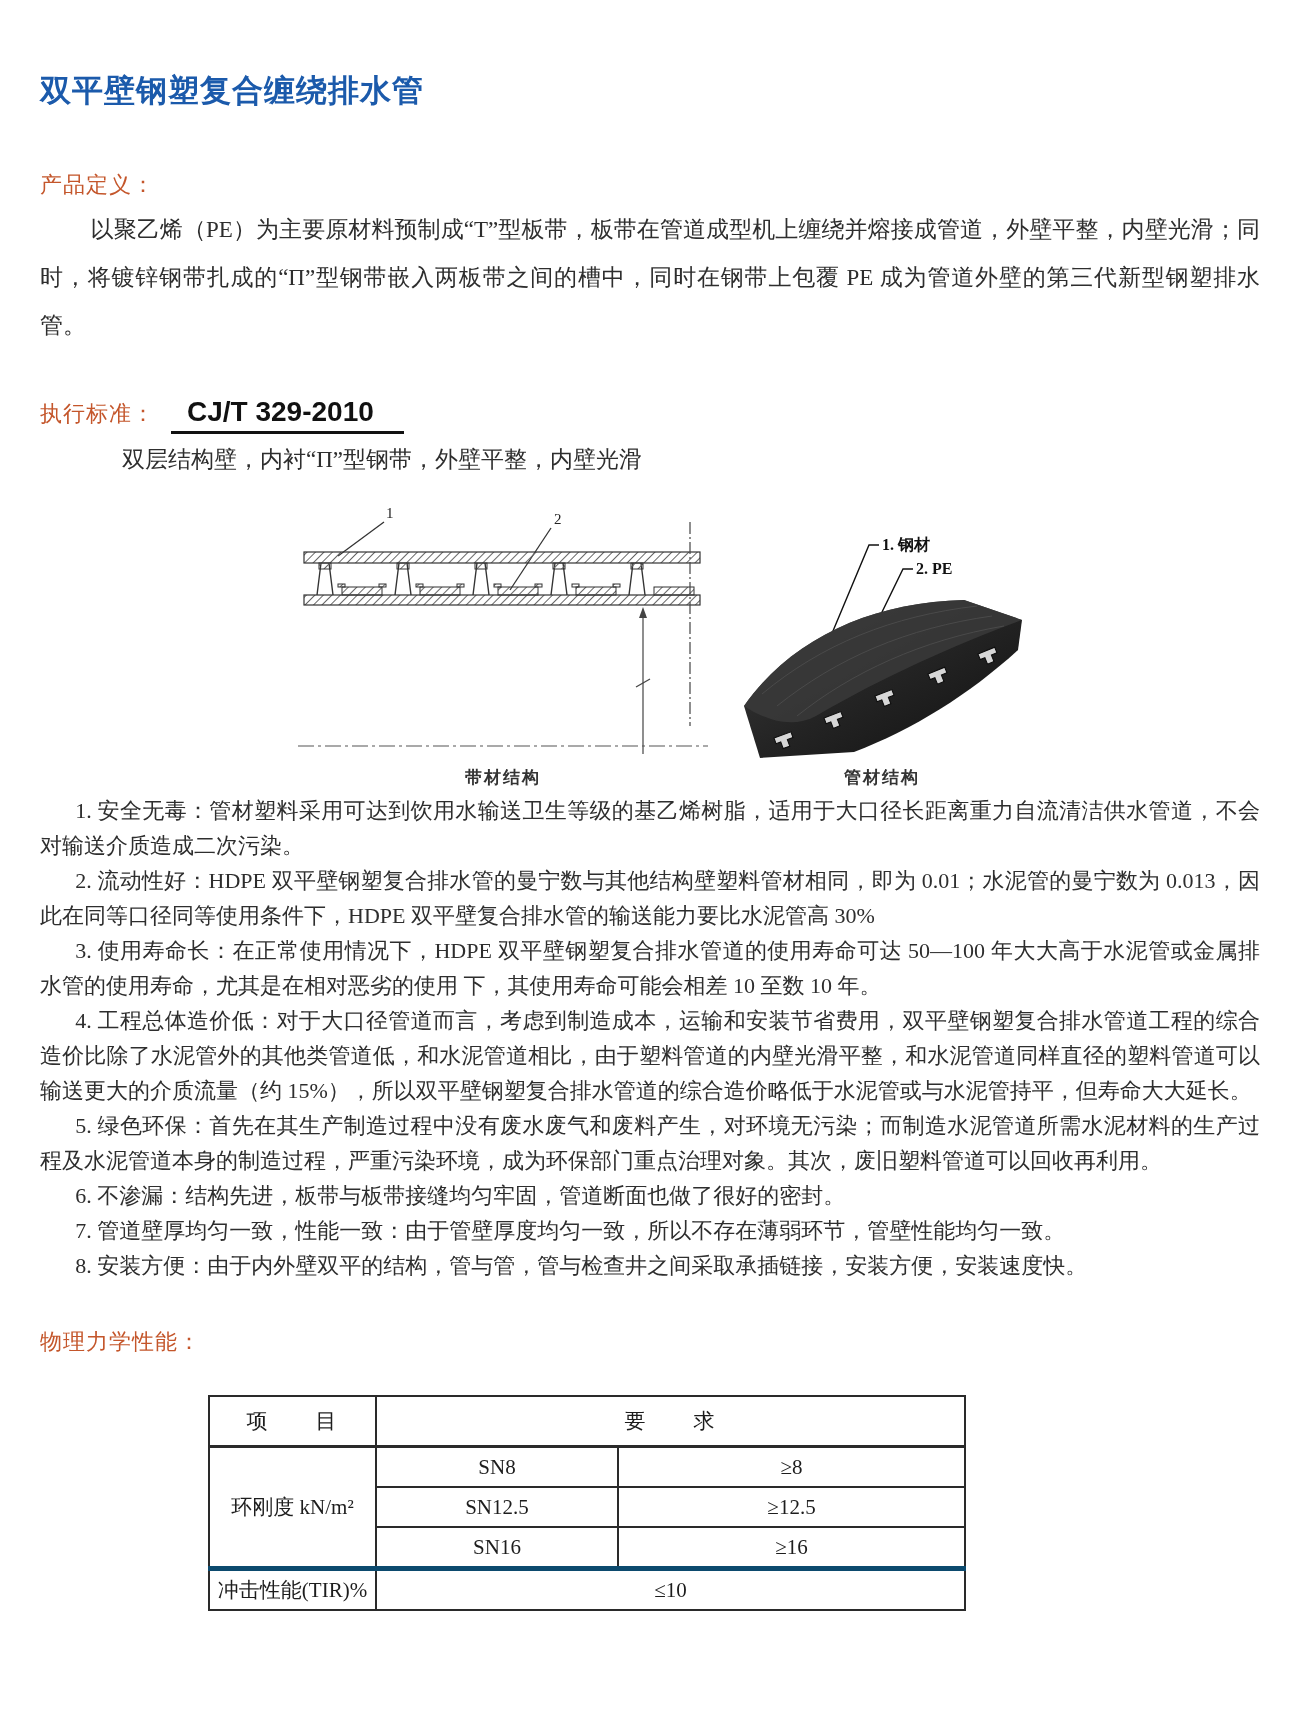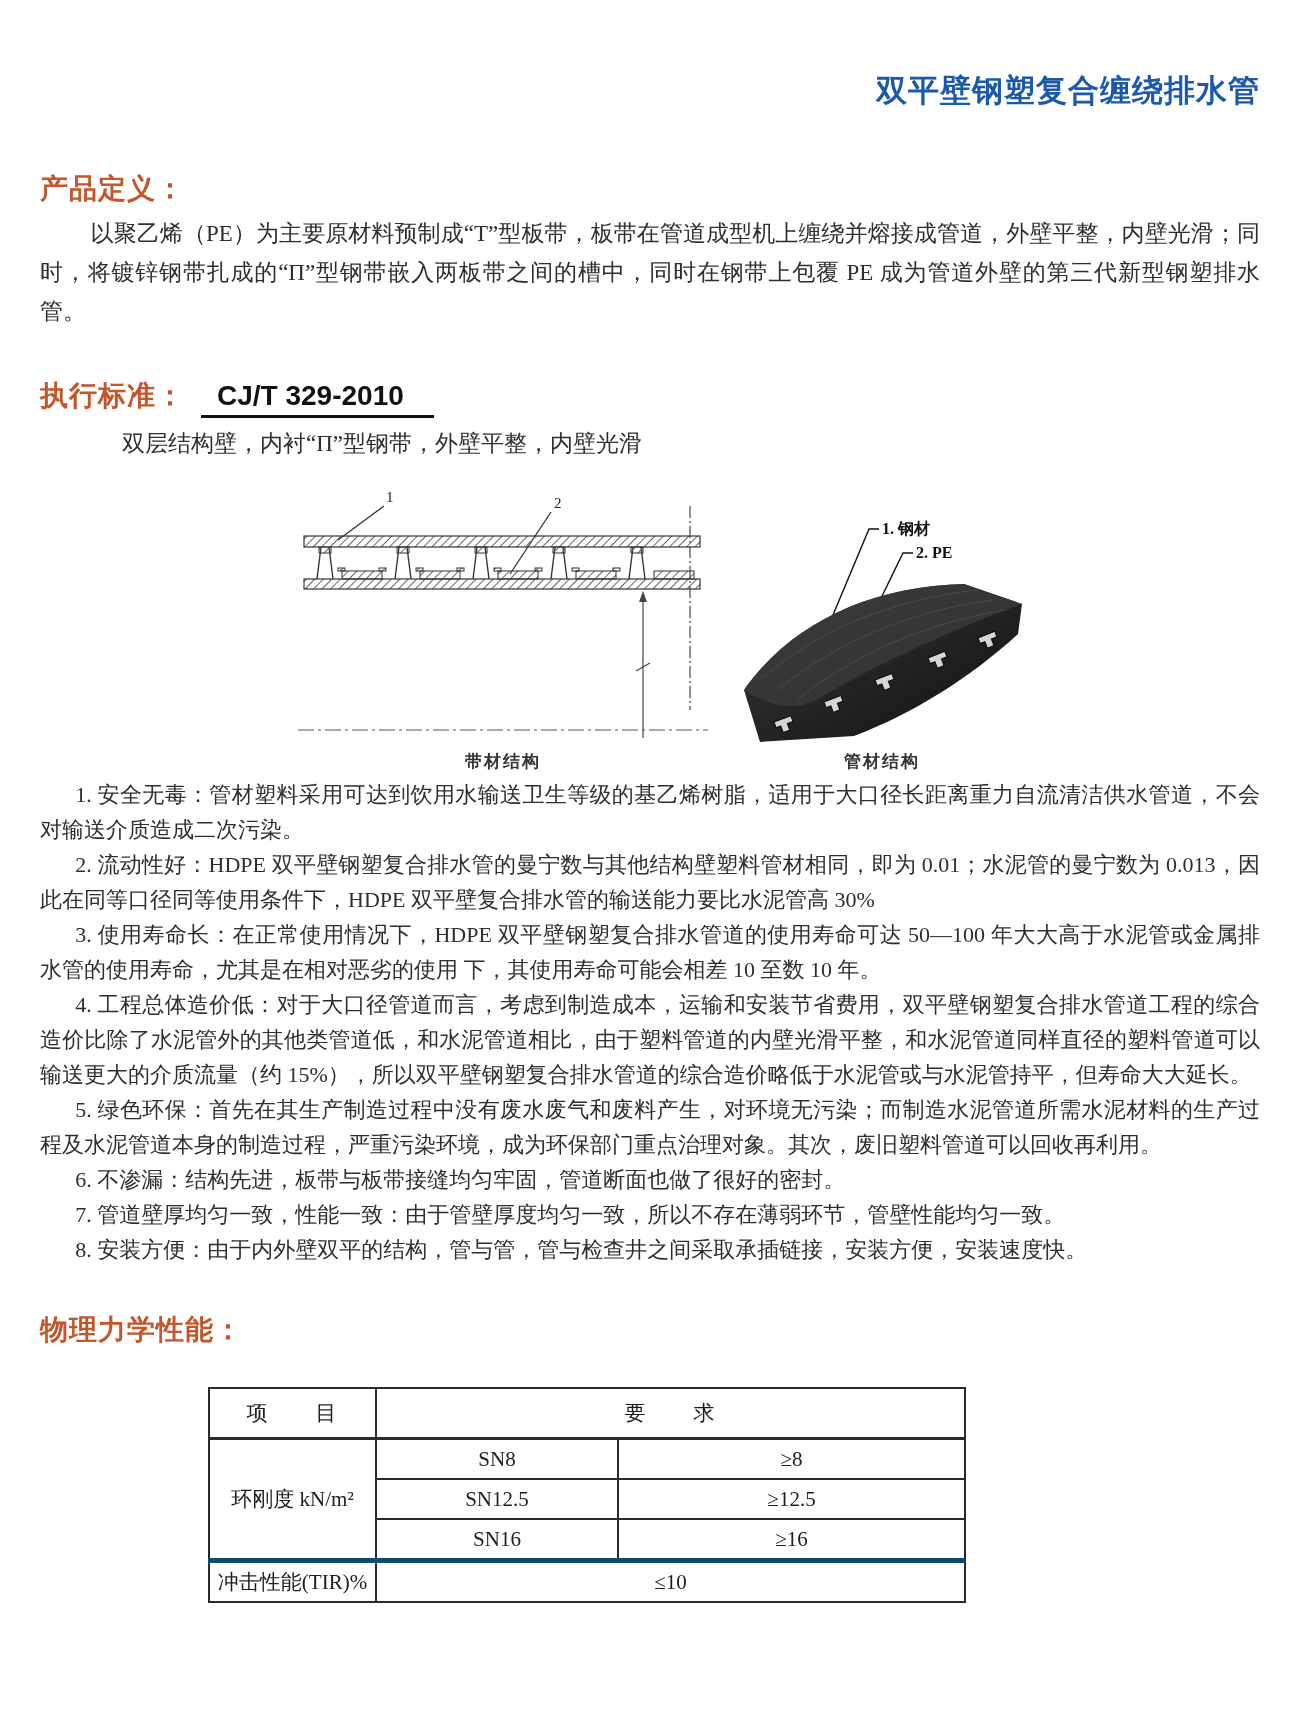--- a/index.html
+++ b/index.html
@@ -3,35 +3,35 @@
 <meta charset="utf-8">
 <style>
   html,body{margin:0;padding:0;background:#ffffff;}
   .page{
     width:1300px;min-height:1730px;box-sizing:border-box;
     padding:42px 40px 20px 40px;background:#fff;
     font-family:"Liberation Serif","DejaVu Serif",serif;color:#2e2e2e;
     position:relative;overflow:hidden;
   }
   .title{
-    margin:28px 0 0 0;text-align:right;
+    margin:28px 0 0 0;text-align:left;
     font-family:"Liberation Sans","DejaVu Sans",sans-serif;
     font-weight:bold;font-size:31px;color:#1b5aab;letter-spacing:1px;
   }
   .sec-heading{
     font-family:"Liberation Sans","DejaVu Sans",sans-serif;
-    font-weight:bold;font-size:28px;color:#c4562b;letter-spacing:1px;
+    font-weight:normal;font-size:22px;color:#c4562b;letter-spacing:1px;
   }
   .h-definition{margin:58px 0 6px 0;}
   .h-standard{display:inline-block;margin:0;}
   .h-structure{margin:40px 0 4px 0;}
   .h-features{margin:30px 0 8px 0;}
   .h-physical{margin:44px 0 0 0;}
   .body-para{
-    margin:6px 0 4px 0;font-size:23px;line-height:39px;text-align:justify;
+    margin:6px 0 4px 0;font-size:23px;line-height:48px;text-align:justify;
     text-indent:2.2em;color:#2e2e2e;
   }
   .standard-row{margin:46px 0 0 0;}
   .standard-value{
     display:inline-block;margin-left:16px;padding:0 30px 3px 16px;
     font-family:"Liberation Sans","DejaVu Sans",sans-serif;
     font-weight:bold;font-size:28px;color:#111;
     border-bottom:3px solid #111;
   }
   .structure-line{margin:8px 0 0 82px;font-size:23px;line-height:36px;}

